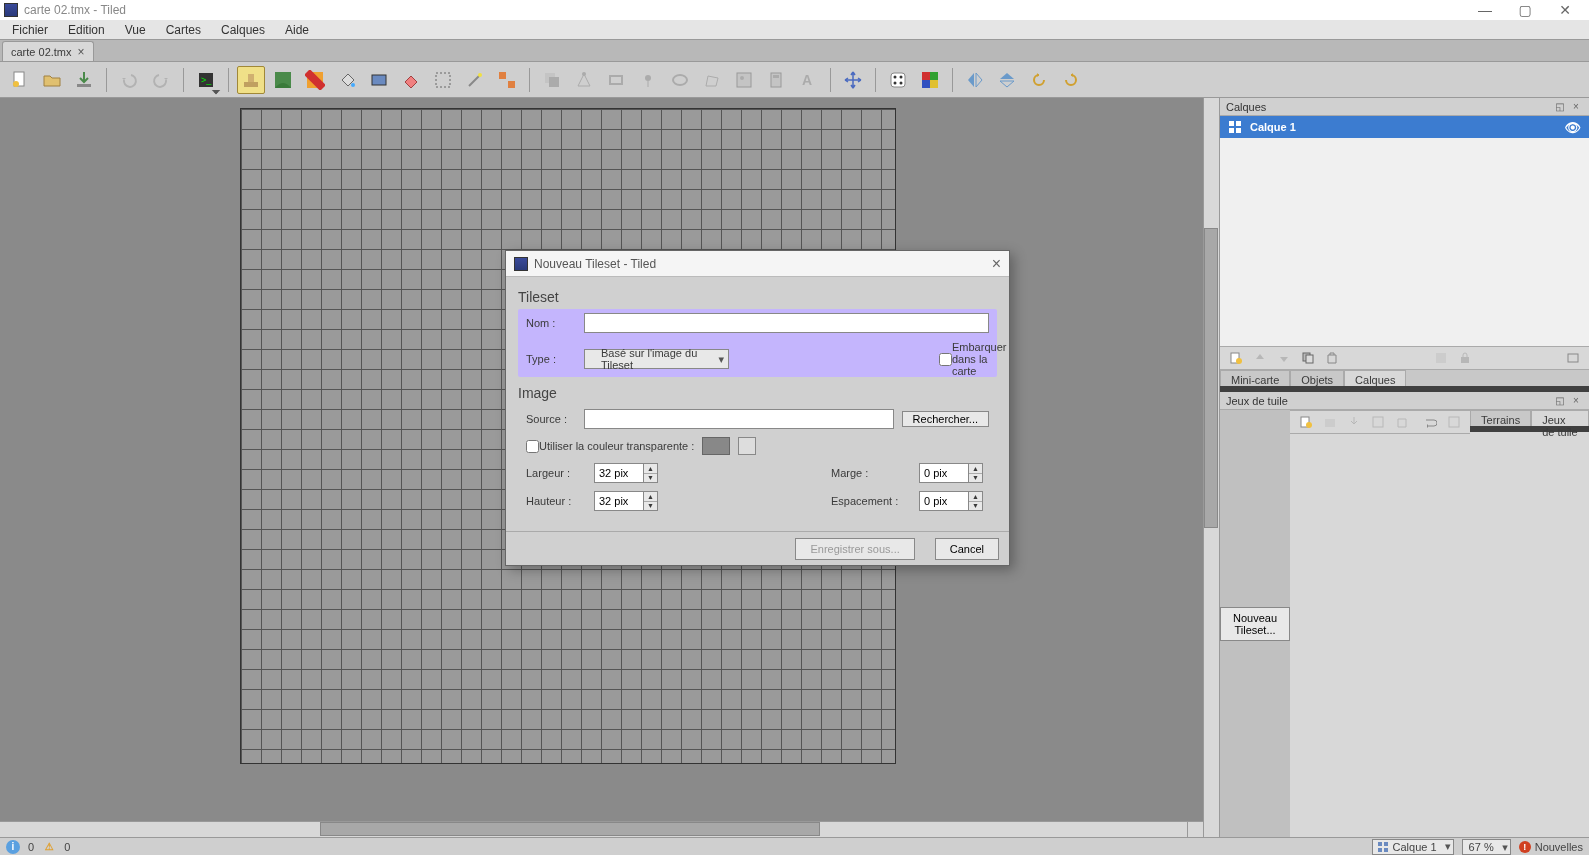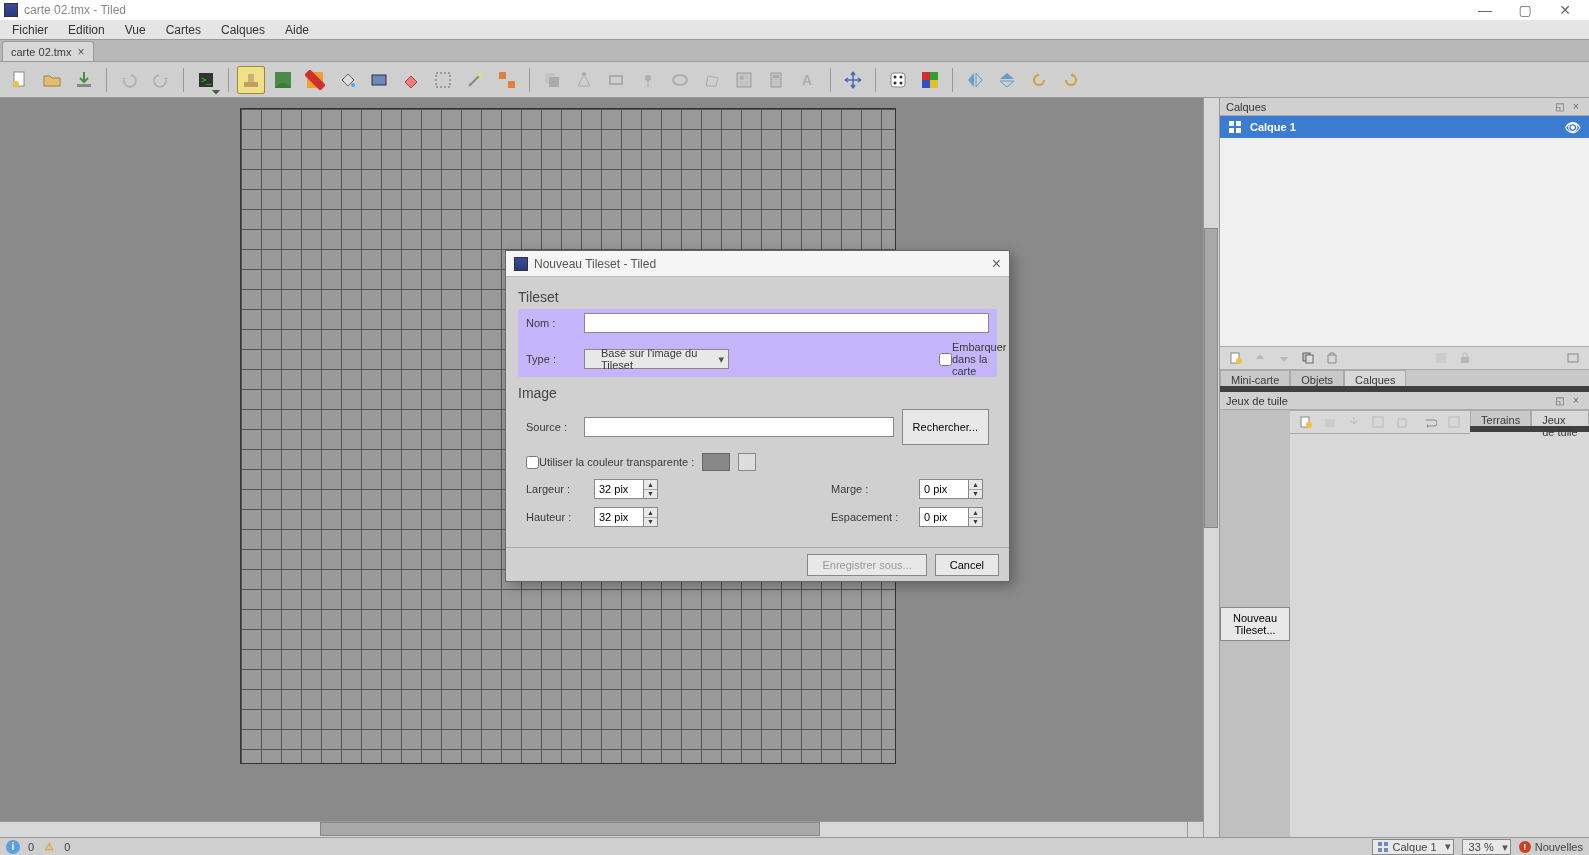--- a/index.html
+++ b/index.html
@@ -92,29 +92,29 @@
 .dlg-body{padding:8px 12px;}
 .dlg-group-label{font-size:14px;color:#444;margin:4px 0;}
 .dlg-group-box{border:1px solid #aaa;border-radius:2px;padding:10px;background:#c4b5fd;margin-bottom:8px;}
 .dlg-row{display:flex;align-items:center;margin-bottom:8px;gap:8px;}
 .dlg-row label{font-size:11px;width:50px;text-align:left;}
 .dlg-row input[type=text]{flex:1;height:20px;border:1px solid #888;background:#fff;padding:0 4px;font-size:11px;}
 .dlg-select{height:20px;border:1px solid #888;background:#e8e8e8;padding:0 20px 0 16px;font-size:11px;position:relative;display:flex;align-items:center;}
 .dlg-select::after{content:"▾";position:absolute;right:4px;color:#555;}
 .dlg-check{display:flex;align-items:center;font-size:11px;}
 .dlg-check input{width:13px;height:13px;}
-.dlg-btn{height:36px;padding:0 10px;border:1px solid #888;background:#e8e8e8;font-size:11px;}
+.dlg-btn{height:16px;padding:0 10px;border:1px solid #888;background:#e8e8e8;font-size:11px;}
 .dlg-spin{display:flex;align-items:center;}
 .dlg-spin input{width:50px;height:20px;border:1px solid #888;background:#fff;padding:0 4px;font-size:11px;}
 .dlg-spin .arrows{width:14px;height:20px;border:1px solid #888;border-left:none;display:flex;flex-direction:column;background:#e8e8e8;}
 .dlg-spin .arrows div{flex:1;font-size:7px;display:flex;align-items:center;justify-content:center;border-bottom:1px solid #aaa;}
 .dlg-spin .arrows div:last-child{border:none;}
 .color-sw{width:28px;height:18px;border:1px solid #666;background:#888;}
 .color-sw2{width:18px;height:18px;border:1px solid #888;background:#ddd;}
-.dlg-footer{height:34px;border-top:1px solid #aaa;display:flex;align-items:center;justify-content:flex-end;padding:0 10px;gap:8px;}
+.dlg-footer{height:34px;border-top:1px solid #aaa;display:flex;align-items:center;justify-content:flex-end;padding:0 10px;gap:20px;}
 .dlg-footer button{height:22px;padding:0 14px;border:1px solid #888;background:#e8e8e8;font-size:11px;}
 .dlg-footer button:disabled{color:#999;}
 .img-row{display:grid;grid-template-columns:60px 70px auto 80px 70px;gap:8px;align-items:center;margin-bottom:8px;font-size:11px;}
 </style>
 </head>
 <body>
 
 <div class="titlebar">
   <div class="app-icon"></div>
   <span>carte 02.tmx - Tiled</span>
@@ -486,21 +486,21 @@
   <div class="spacer"></div>
   <div class="lcombo">
     <svg viewBox="0 0 12 12">
         <rect x="1" y="1" width="4" height="4" fill="#6a8ac0"></rect>
         <rect x="7" y="1" width="4" height="4" fill="#6a8ac0"></rect>
         <rect x="1" y="7" width="4" height="4" fill="#6a8ac0"></rect>
         <rect x="7" y="7" width="4" height="4" fill="#6a8ac0"></rect>
       </svg>
     <span>Calque 1</span>
   </div>
-  <div class="combo"><span>33 %</span></div>
+  <div class="combo"><span>67 %</span></div>
   <div class="news">
     <span class="news-icon">!</span>
     <span>Nouvelles</span>
   </div>
 </div>
 
 <div class="dialog">
   <div class="dlg-title">
     <div class="dicon"></div>
     <span>Nouveau Tileset - Tiled</span>

